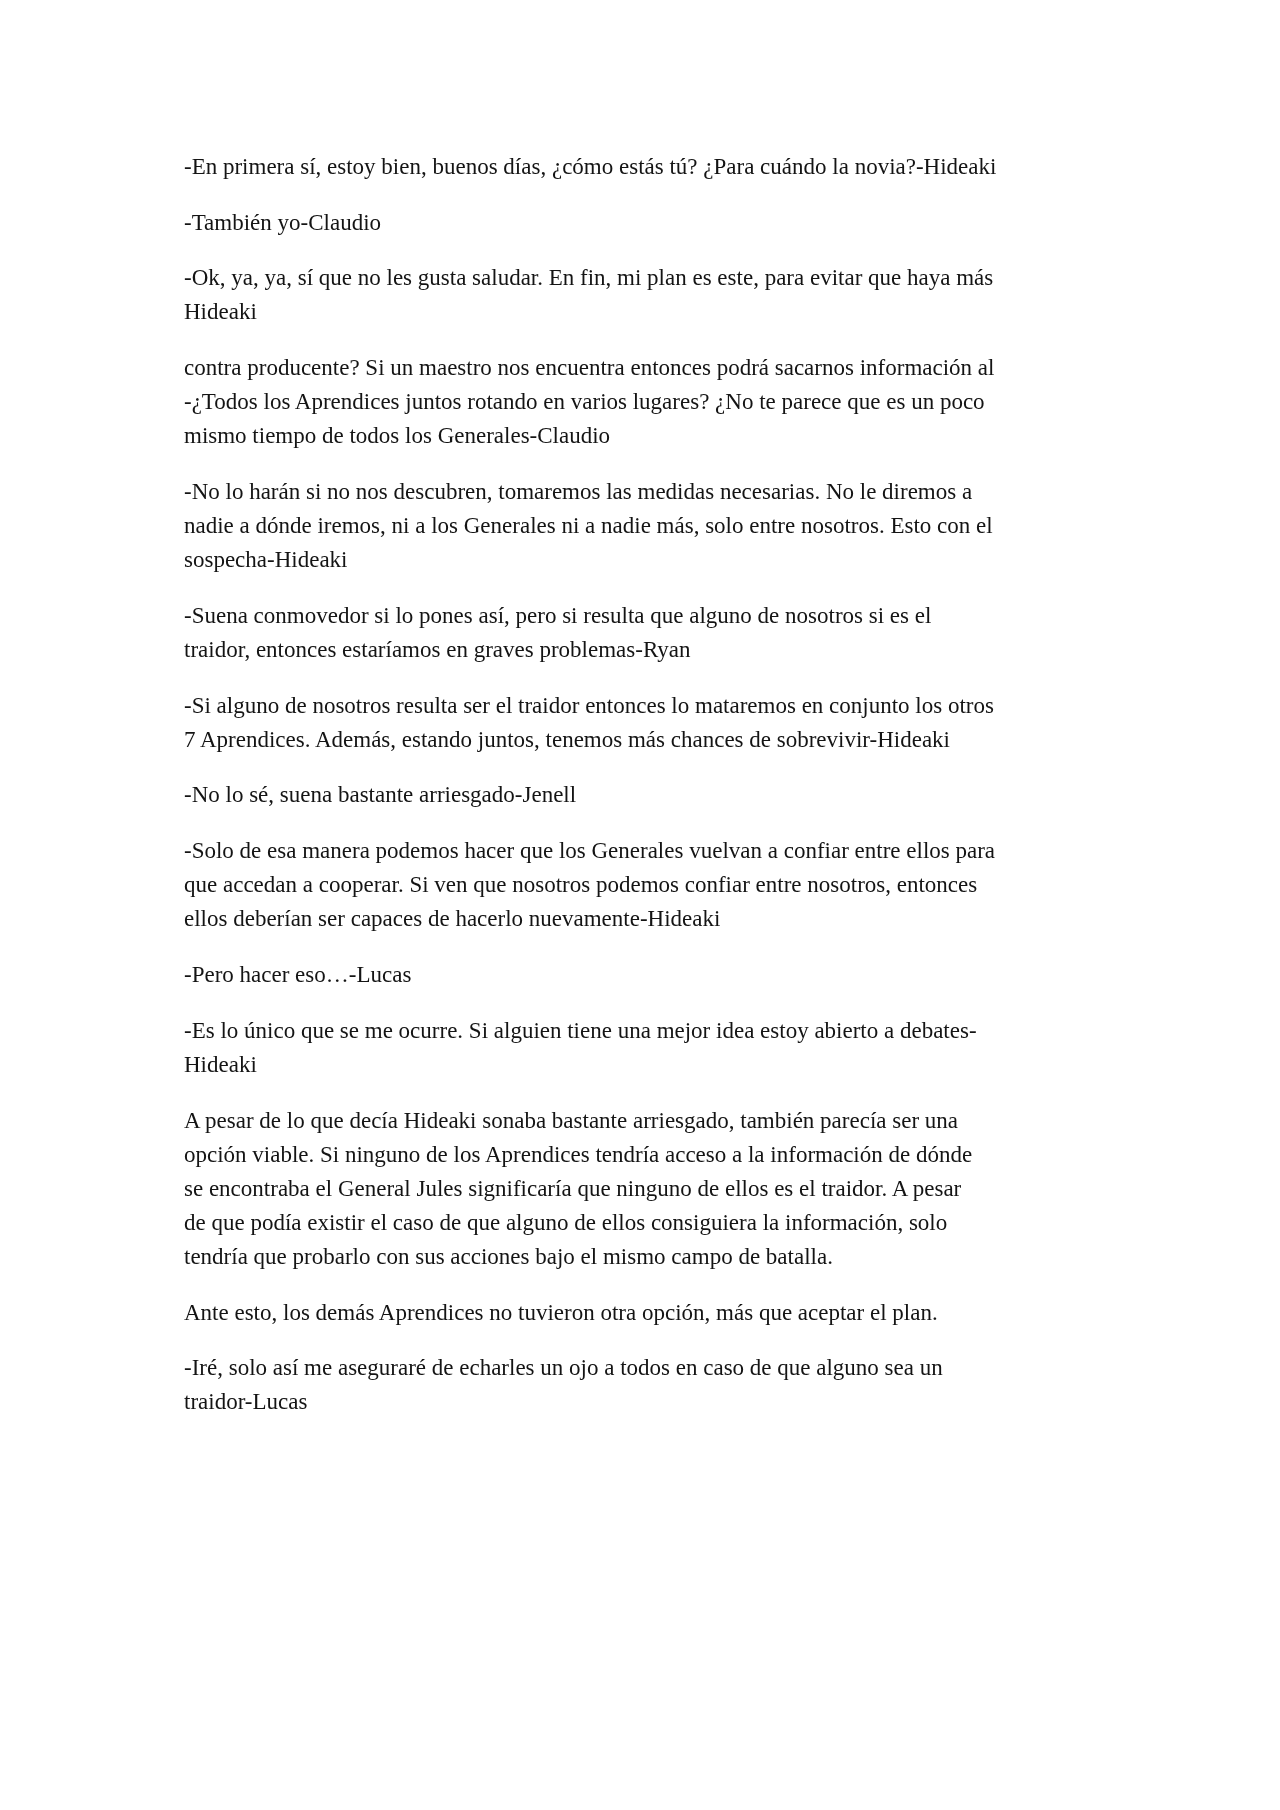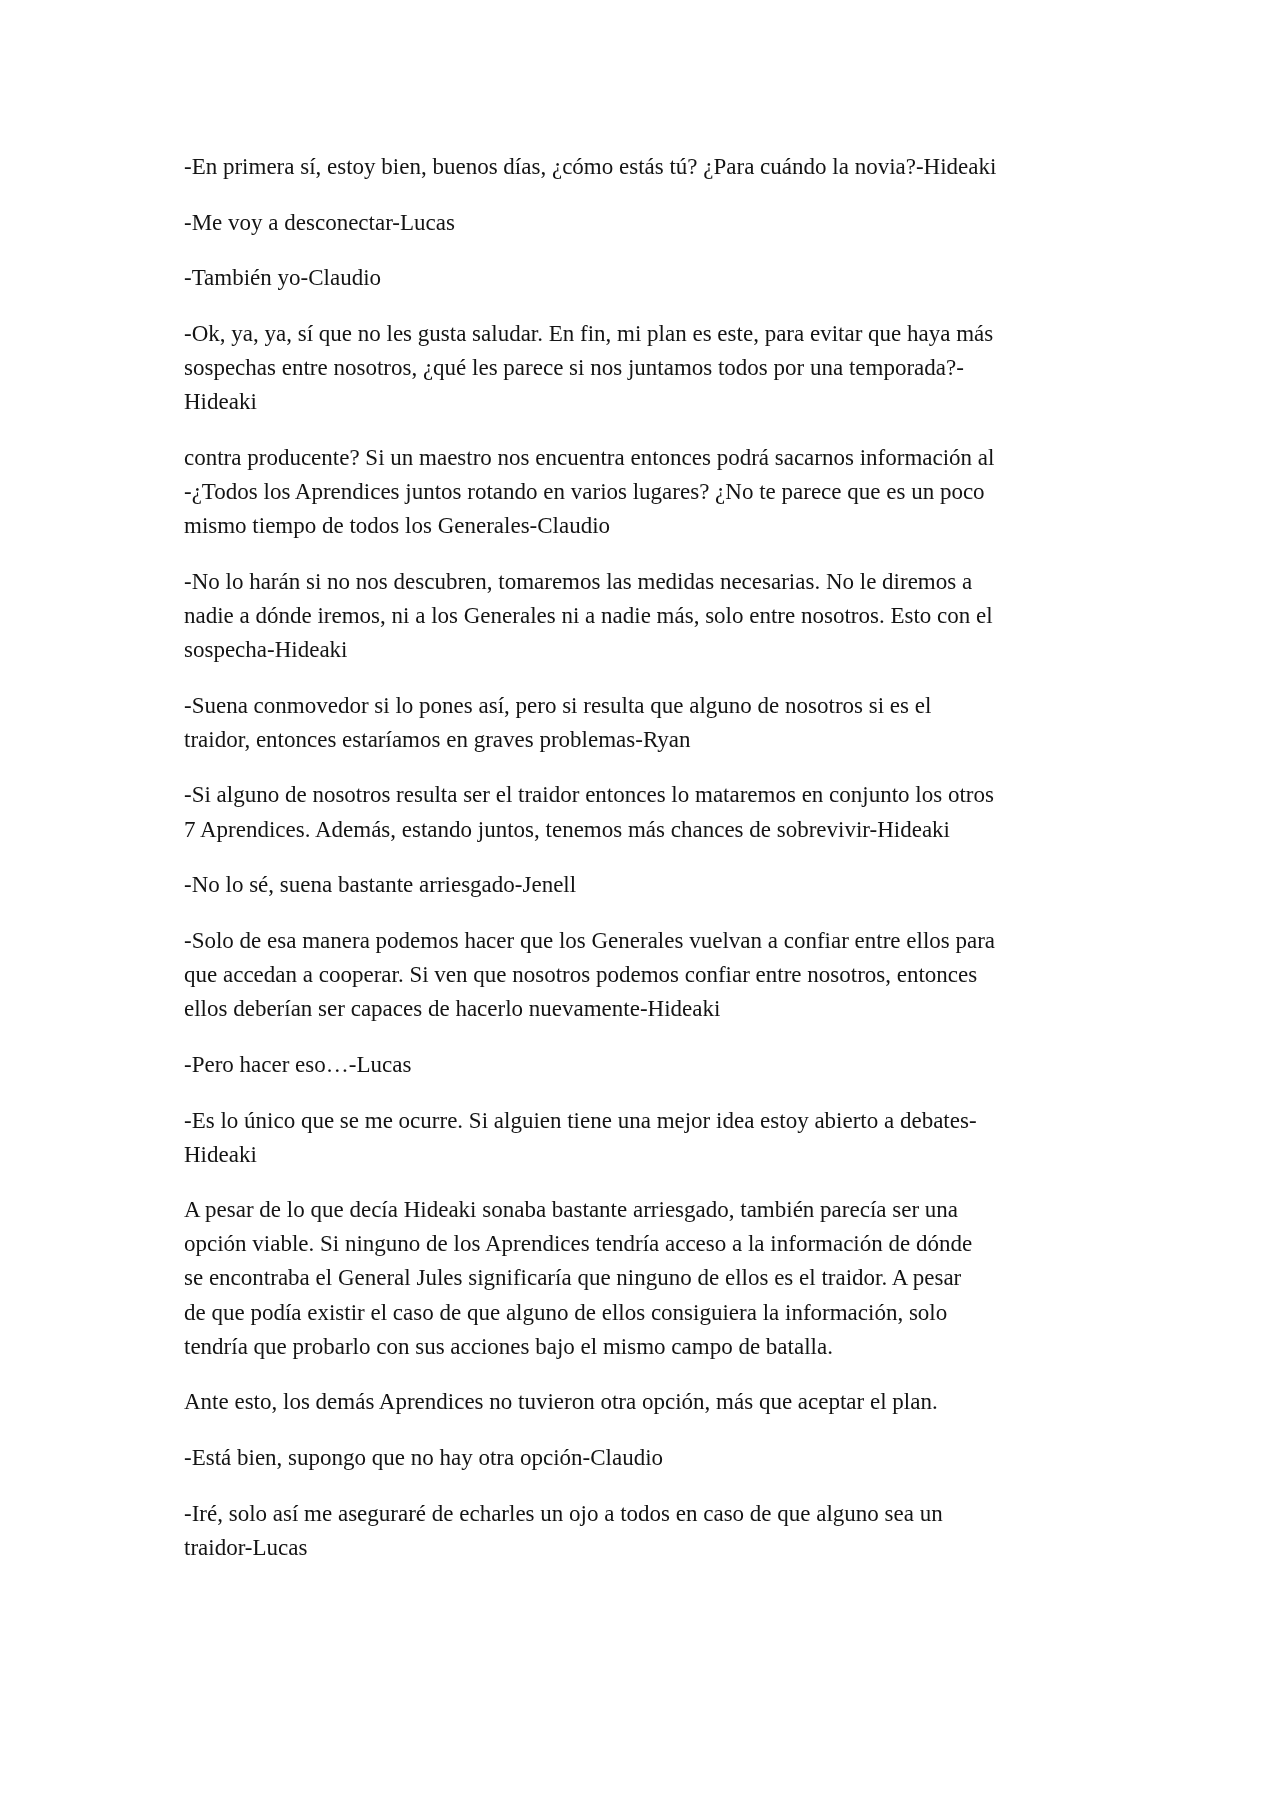--- a/index.html
+++ b/index.html
@@ -36,31 +36,27 @@
   </style>
 </head>
 <body>
 
 <div class="page">
 
   <p class="para">
     <span class="line">-En primera sí, estoy bien, buenos días, ¿cómo estás tú? ¿Para cuándo la novia?-Hideaki</span>
   </p>
 
-  <p class="para">
-    <span class="line">-Me voy a desconectar-Lucas</span>
-  </p>
 
   <p class="para">
     <span class="line">-También yo-Claudio</span>
   </p>
 
   <p class="para">
     <span class="line">-Ok, ya, ya, sí que no les gusta saludar. En fin, mi plan es este, para evitar que haya más</span>
-    <span class="line">sospechas entre nosotros, ¿qué les parece si nos juntamos todos por una temporada?-</span>
     <span class="line">Hideaki</span>
   </p>
 
   <p class="para">
     <span class="line">contra producente? Si un maestro nos encuentra entonces podrá sacarnos información al</span>
     <span class="line">-¿Todos los Aprendices juntos rotando en varios lugares? ¿No te parece que es un poco</span>
     <span class="line">mismo tiempo de todos los Generales-Claudio</span>
   </p>
 
   <p class="para">
@@ -103,23 +99,20 @@
     <span class="line">opción viable. Si ninguno de los Aprendices tendría acceso a la información de dónde</span>
     <span class="line">se encontraba el General Jules significaría que ninguno de ellos es el traidor. A pesar</span>
     <span class="line">de que podía existir el caso de que alguno de ellos consiguiera la información, solo</span>
     <span class="line">tendría que probarlo con sus acciones bajo el mismo campo de batalla.</span>
   </p>
 
   <p class="para italic">
     <span class="line">Ante esto, los demás Aprendices no tuvieron otra opción, más que aceptar el plan.</span>
   </p>
 
-  <p class="para">
-    <span class="line">-Está bien, supongo que no hay otra opción-Claudio</span>
-  </p>
 
   <p class="para">
     <span class="line">-Iré, solo así me aseguraré de echarles un ojo a todos en caso de que alguno sea un</span>
     <span class="line">traidor-Lucas</span>
   </p>
 
 
 </div>
 
 </body></html>

